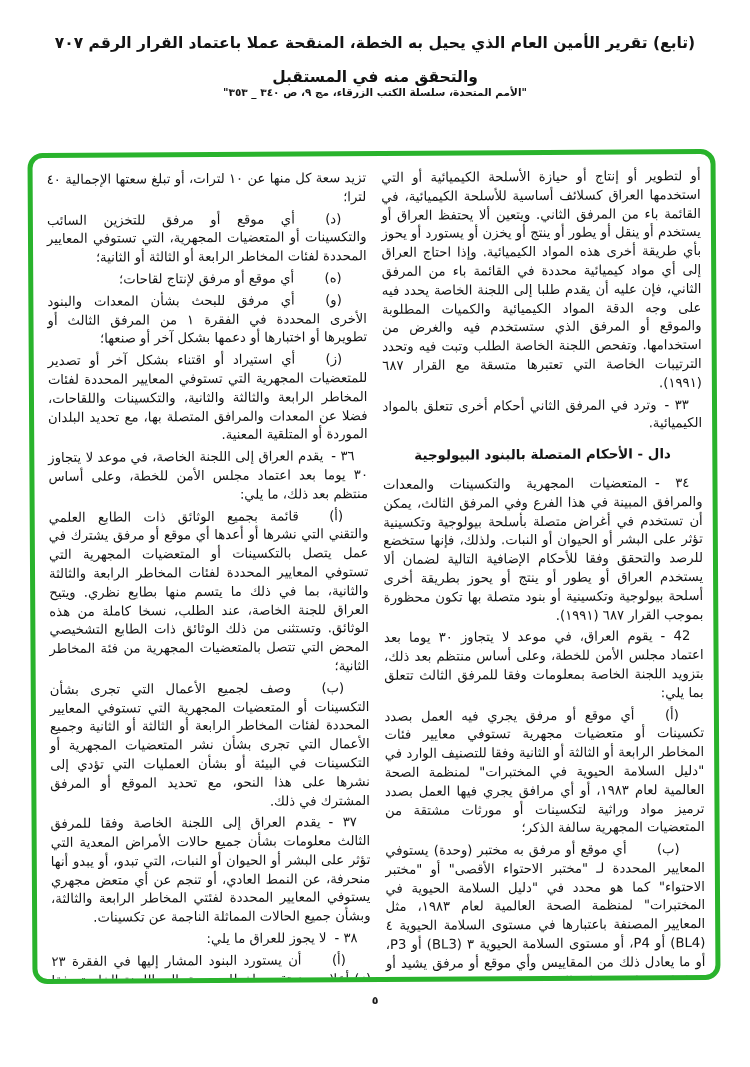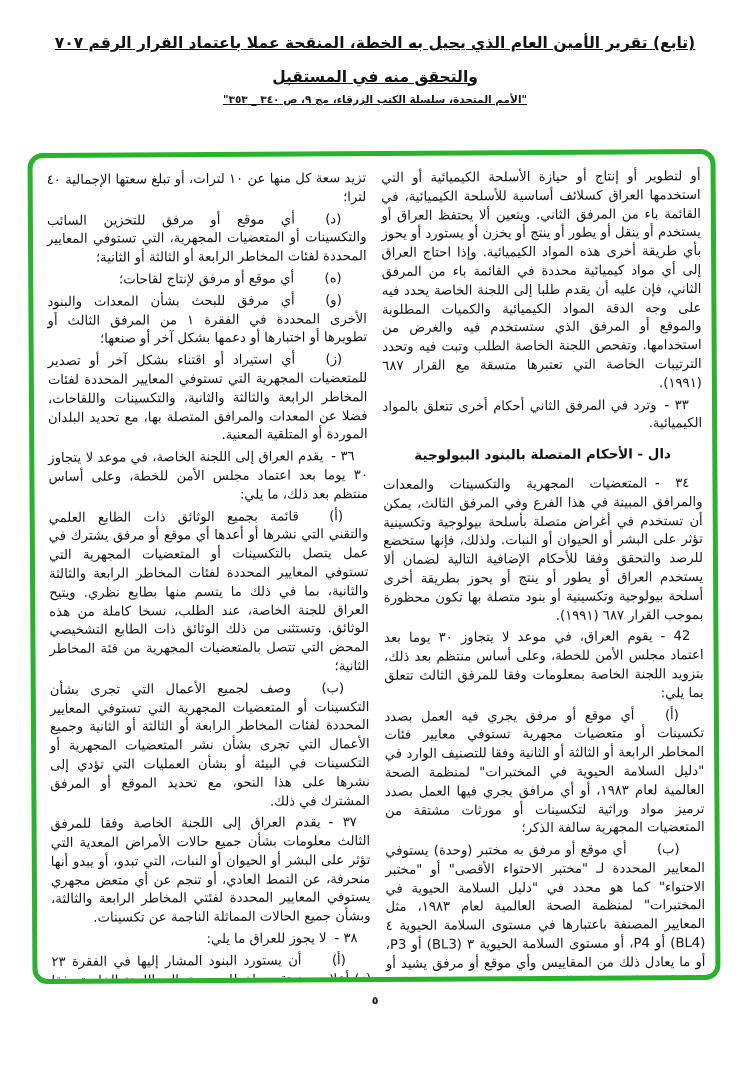--- a/index.html
+++ b/index.html
@@ -19,30 +19,29 @@
 
   
   .doc-header {
     position: absolute;
     top: 36px;
     right: 0;
     left: 0;
     text-align: center;
     font-weight: bold;
     direction: rtl;
-    text-decoration: underline;
   }
   .doc-header .hline {
     font-size: 15.5px;
     line-height: 1;
     margin: 0 0 18px 0;
     letter-spacing: -0.2px;
   }
   .doc-header .hline3 {
-    margin-bottom: 9px;
+    margin-bottom: 2px;
   }
   .doc-header .hsource {
     font-size: 10.5px;
     line-height: 1;
     margin: 0;
   }
 
   
   .scan-wrap {
     position: absolute;

